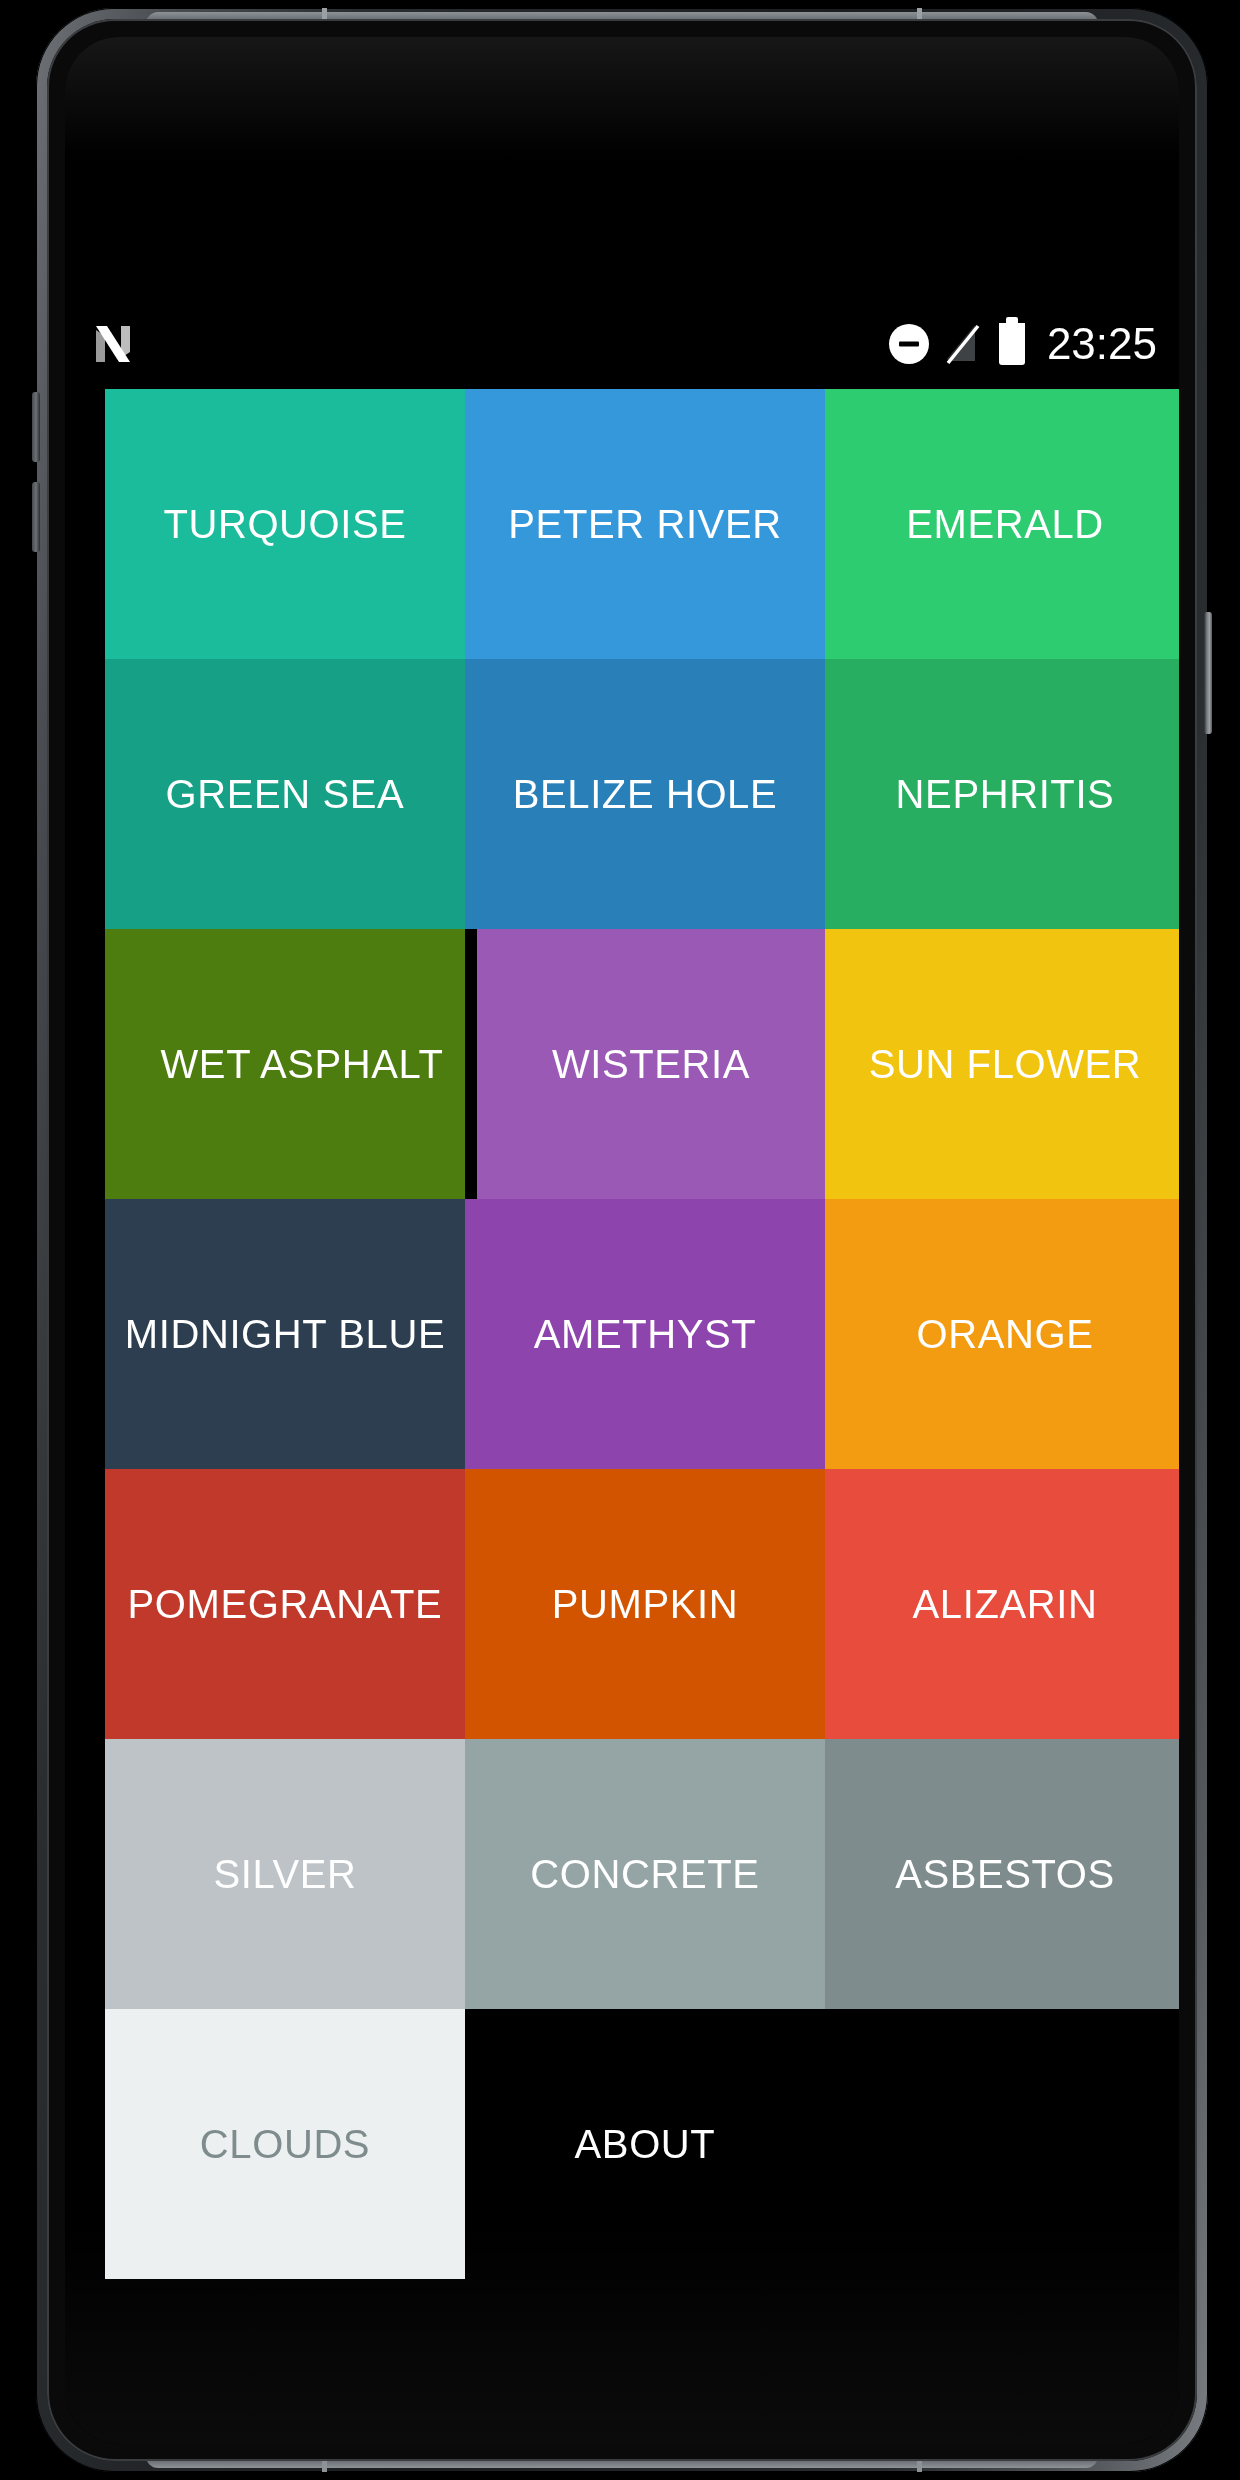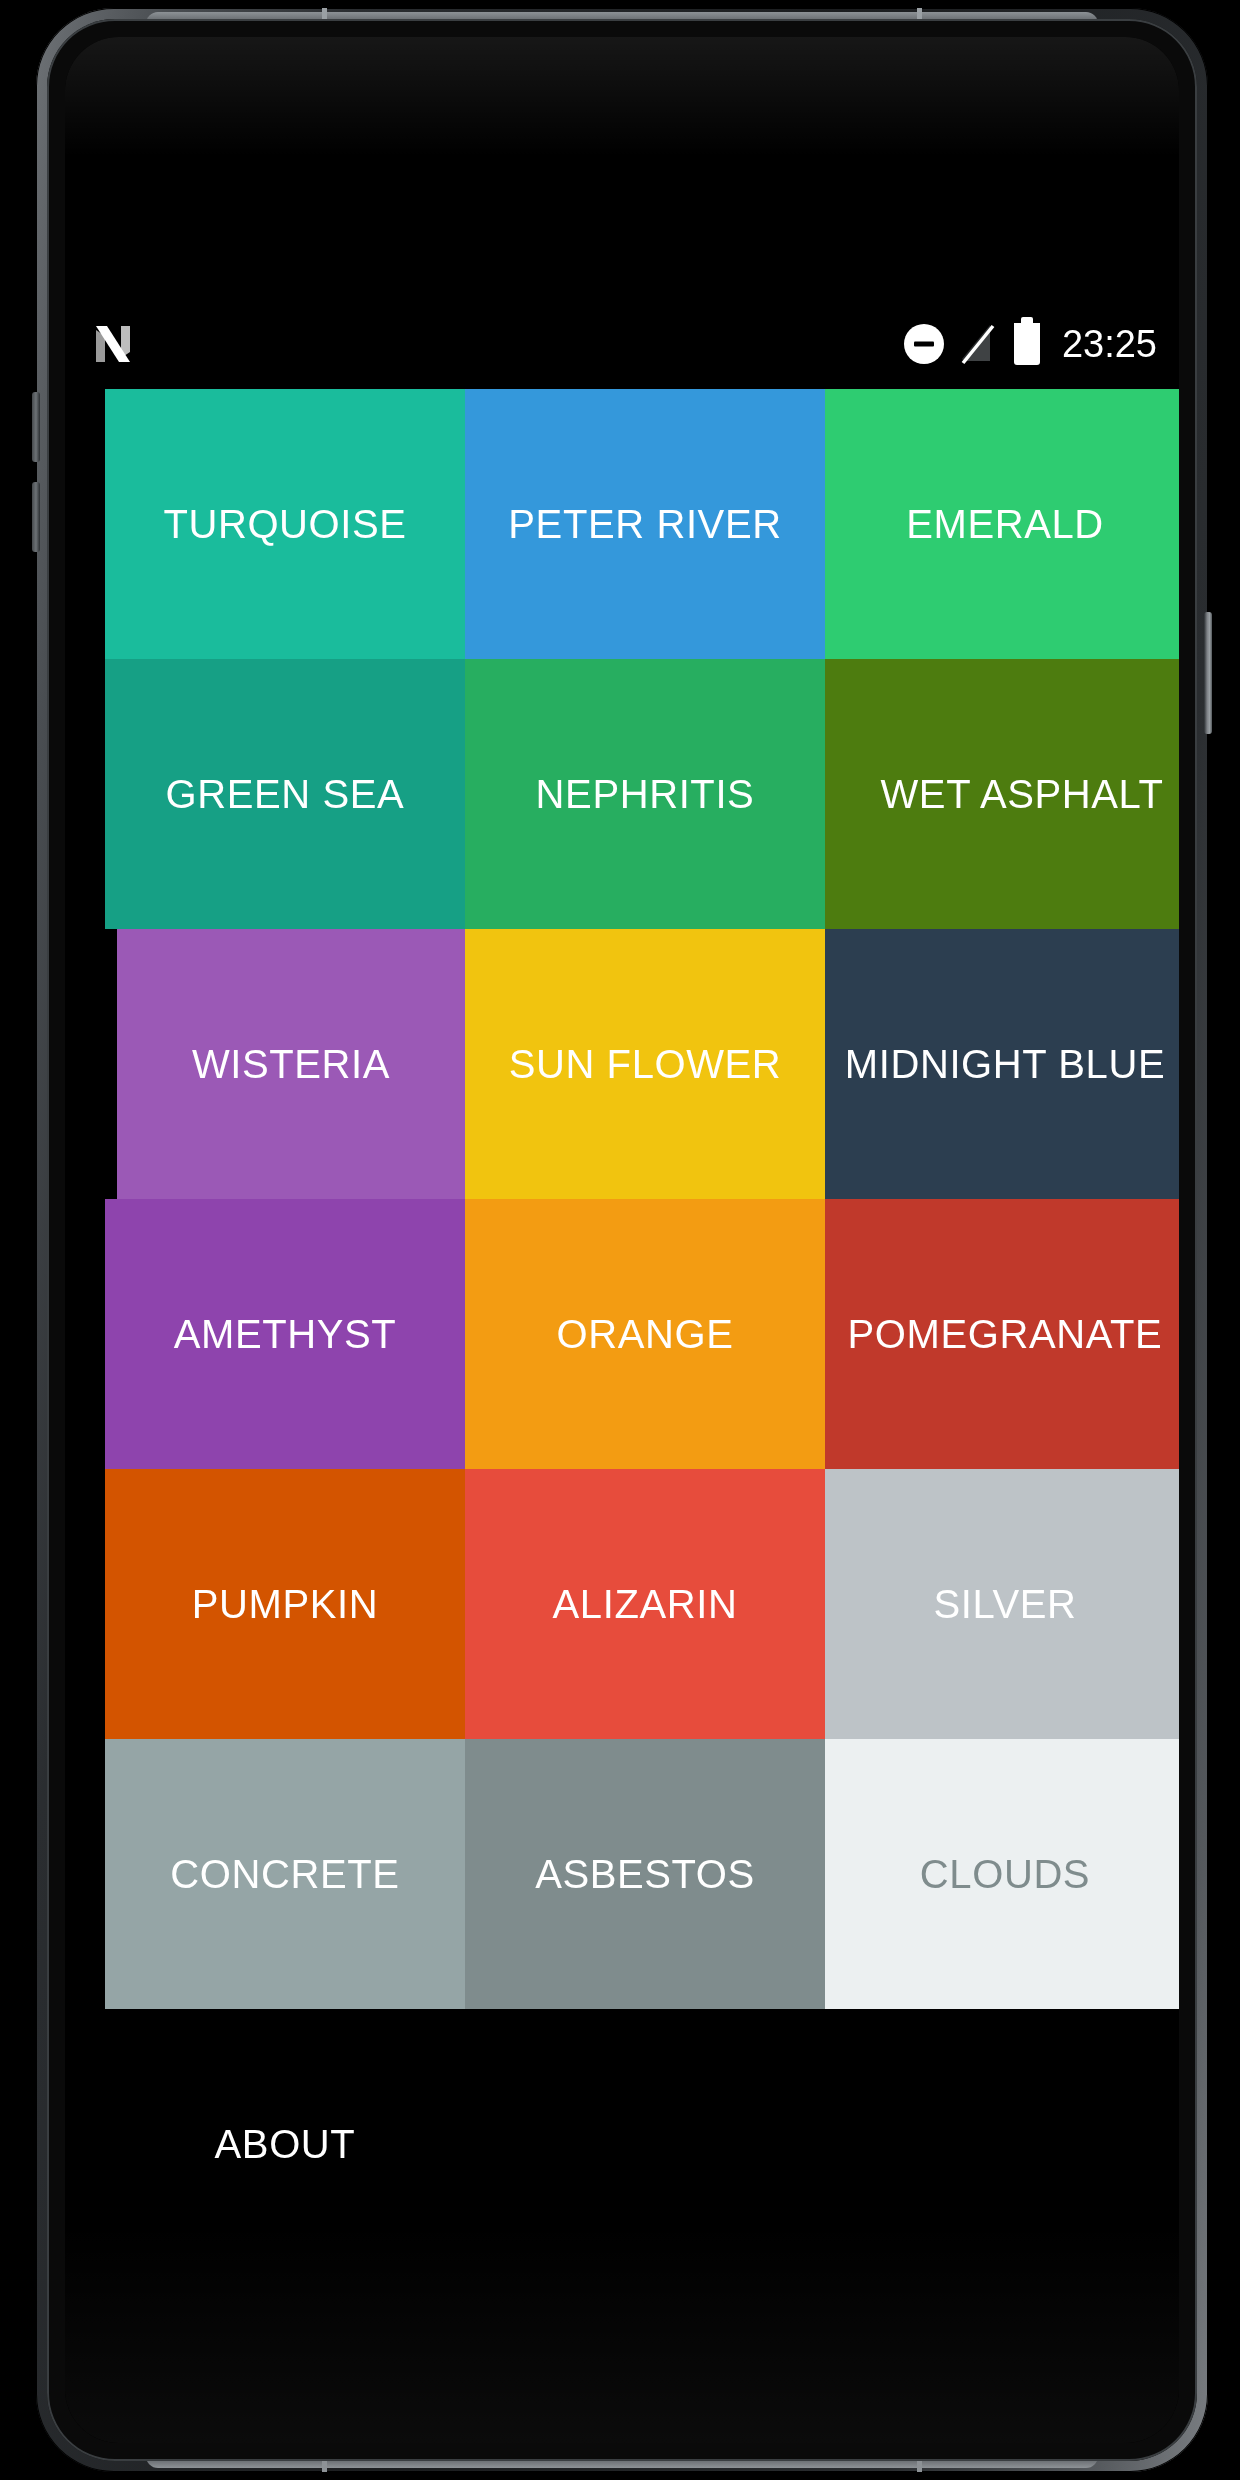--- a/index.html
+++ b/index.html
@@ -148,21 +148,21 @@
   }
   .battery::before{
     content:""; position:absolute; left:50%; transform:translateX(-50%);
     top:-6px; width:12px; height:6px; background:#fff; border-radius:2px 2px 0 0;
   }
   .battery-used{
     position:absolute; left:0; right:0; top:0; height:62%;
     background:#fff; opacity:1;
   }
   #clock{
-    font-size:38px; font-weight:400; letter-spacing:0px;
+    font-size:44px; font-weight:400; letter-spacing:0px;
     line-height:1; margin-left:6px;
     font-family:"Liberation Sans", sans-serif;
   }
 
   
   #color-grid{
     position:absolute;
     left:40px; top:352px;
     width:1080px;
     display:grid;
@@ -239,20 +239,23 @@
               </div>
               <div class="tile" style="background: rgb(52, 152, 219); color: rgb(255, 255, 255);">
                 <span>PETER RIVER</span>
               </div>
               <div class="tile" style="background: rgb(46, 204, 113); color: rgb(255, 255, 255);">
                 <span>EMERALD</span>
               </div>
               <div class="tile" style="background: rgb(22, 160, 133); color: rgb(255, 255, 255);">
                 <span>GREEN SEA</span>
               </div>
+              <div class="tile" style="background: rgb(41, 128, 185); color: rgb(255, 255, 255);">
+                <span>BELIZE HOLE</span>
+              </div>
               <div class="tile" style="background: rgb(39, 174, 96); color: rgb(255, 255, 255);">
                 <span>NEPHRITIS</span>
               </div>
               <div class="tile" style="background: #4d7c0f; color: rgb(255, 255, 255); padding-left: 40px;">
                 <span>WET ASPHALT</span>
               </div>
               <div class="tile" style="background: rgb(155, 89, 182); color: rgb(255, 255, 255); margin-left: 12px;">
                 <span>WISTERIA</span>
               </div>
               <div class="tile" style="background: rgb(241, 196, 15); color: rgb(255, 255, 255);">

